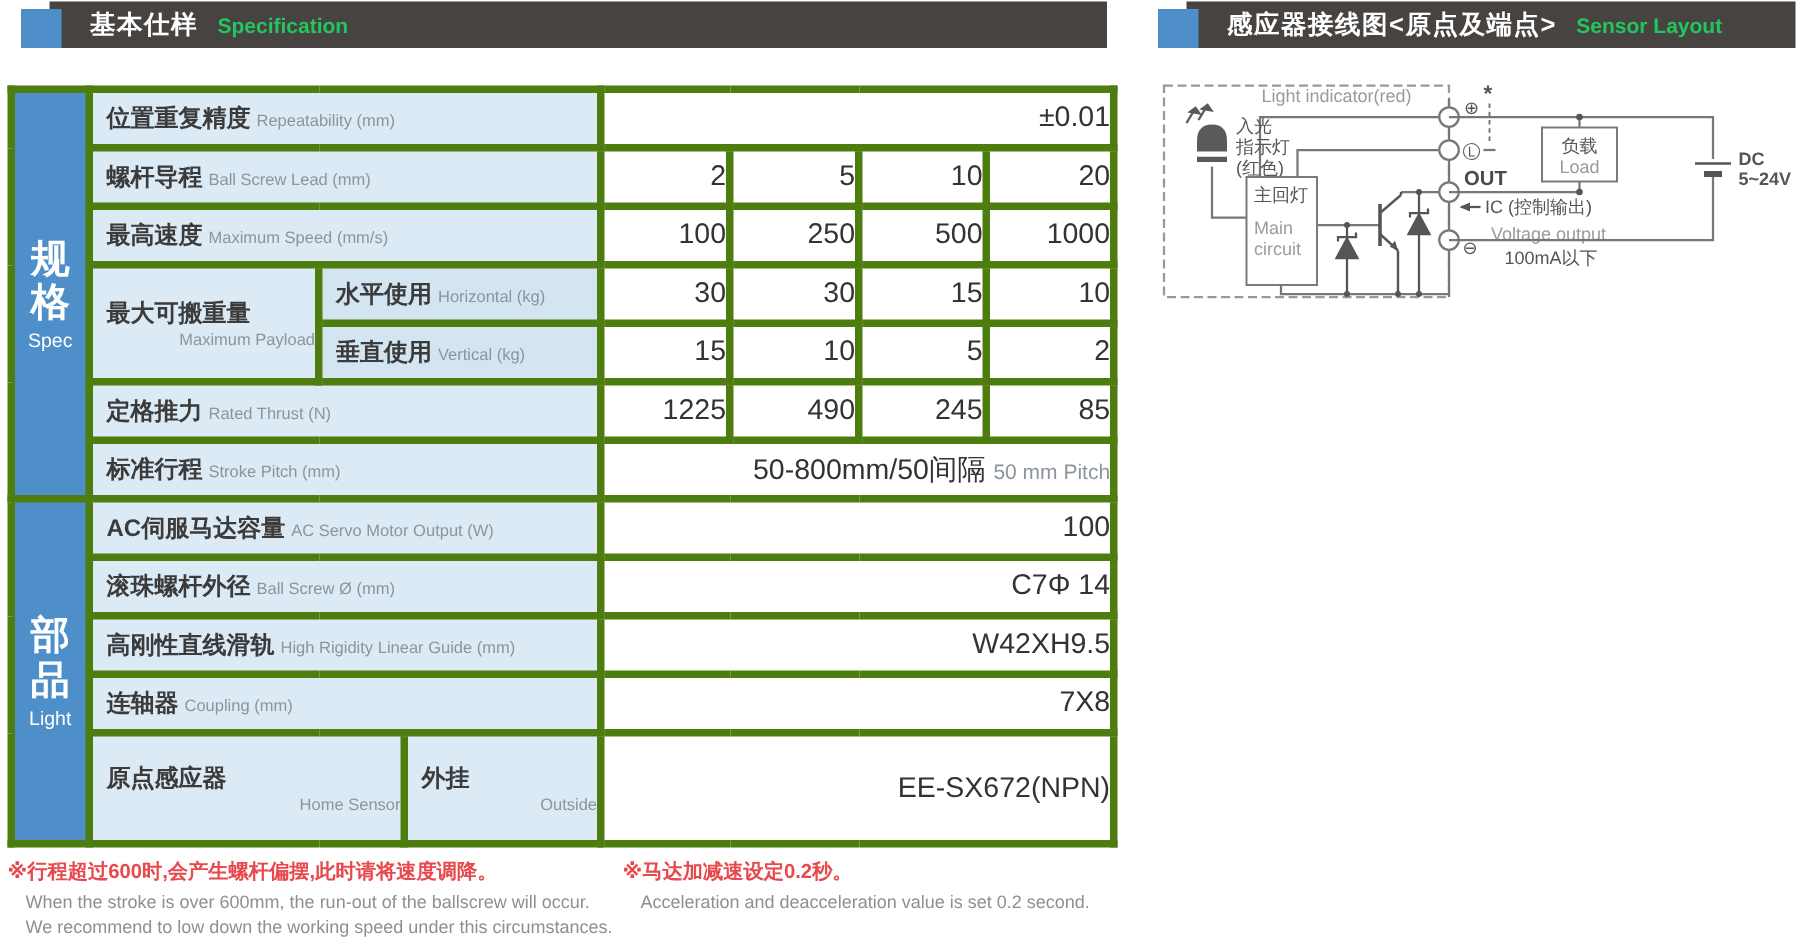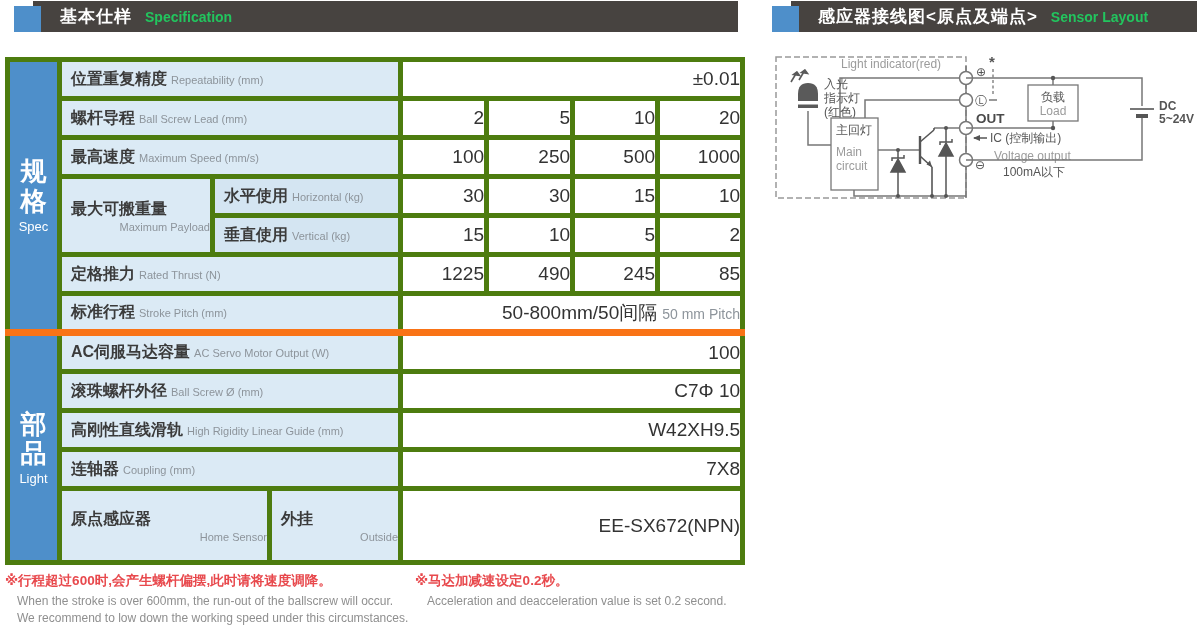--- a/index.html
+++ b/index.html
@@ -25,21 +25,21 @@
   td.side .vchar { display:block; font-size:26px; font-weight:bold; line-height:1.12; }
   td.side .ven { display:block; font-size:13px; margin-top:3px; }
   td.lab { background:#dbeaf5; padding-left:9px; }
   td.lab2 { background:#d4e5f2; padding-left:9px; }
   .zh  { font-size:16px; font-weight:600; color:#3b3b3b; }
   .en  { font-size:11px; color:#8d949b; font-weight:400; margin-left:4px; white-space:nowrap; }
   .stack .zh, .stack .en { display:block; margin-left:0; }
   .stack .en { margin-top:1px;text-align:right; }
   td.val { background:#fff; text-align:right; font-size:19px; color:#333; font-weight:500; }
   td.val .sub { font-size:14px; color:#8d949b; font-weight:400; margin-left:5px; }
-  tr.divider td { border-top:7px solid #f97316; }
+  tr.divider td { border-top:4px solid #f97316; }
   tr.tall td { height:74px; }
 
   
   .foot { position:absolute; top:571px; font-size:12px; line-height:1.45; }
   #foot-left  { left:5px; width:405px; }
   #foot-right { left:415px; width:330px; }
   .foot .red { color:#e8494d; font-size:13.5px; font-weight:600; margin-bottom:2px; }
   .foot .gray { color:#8f8f8f; padding-left:12px; }
 
   
@@ -158,21 +158,21 @@
       </td>
       <td class="lab" colspan="3">
         <span class="zh">AC伺服马达容量</span><span class="en">AC Servo Motor Output (W)</span>
       </td>
       <td class="val" colspan="4">100</td>
     </tr>
     <tr>
       <td class="lab" colspan="3">
         <span class="zh">滚珠螺杆外径</span><span class="en">Ball Screw Ø (mm)</span>
       </td>
-      <td class="val" colspan="4">C7Φ 10</td>
+      <td class="val" colspan="4">C7Φ 14</td>
     </tr>
     <tr>
       <td class="lab" colspan="3">
         <span class="zh">高刚性直线滑轨</span><span class="en">High Rigidity Linear Guide (mm)</span>
       </td>
       <td class="val" colspan="4">W42XH9.5</td>
     </tr>
     <tr>
       <td class="lab" colspan="3">
         <span class="zh">连轴器</span><span class="en">Coupling (mm)</span>

